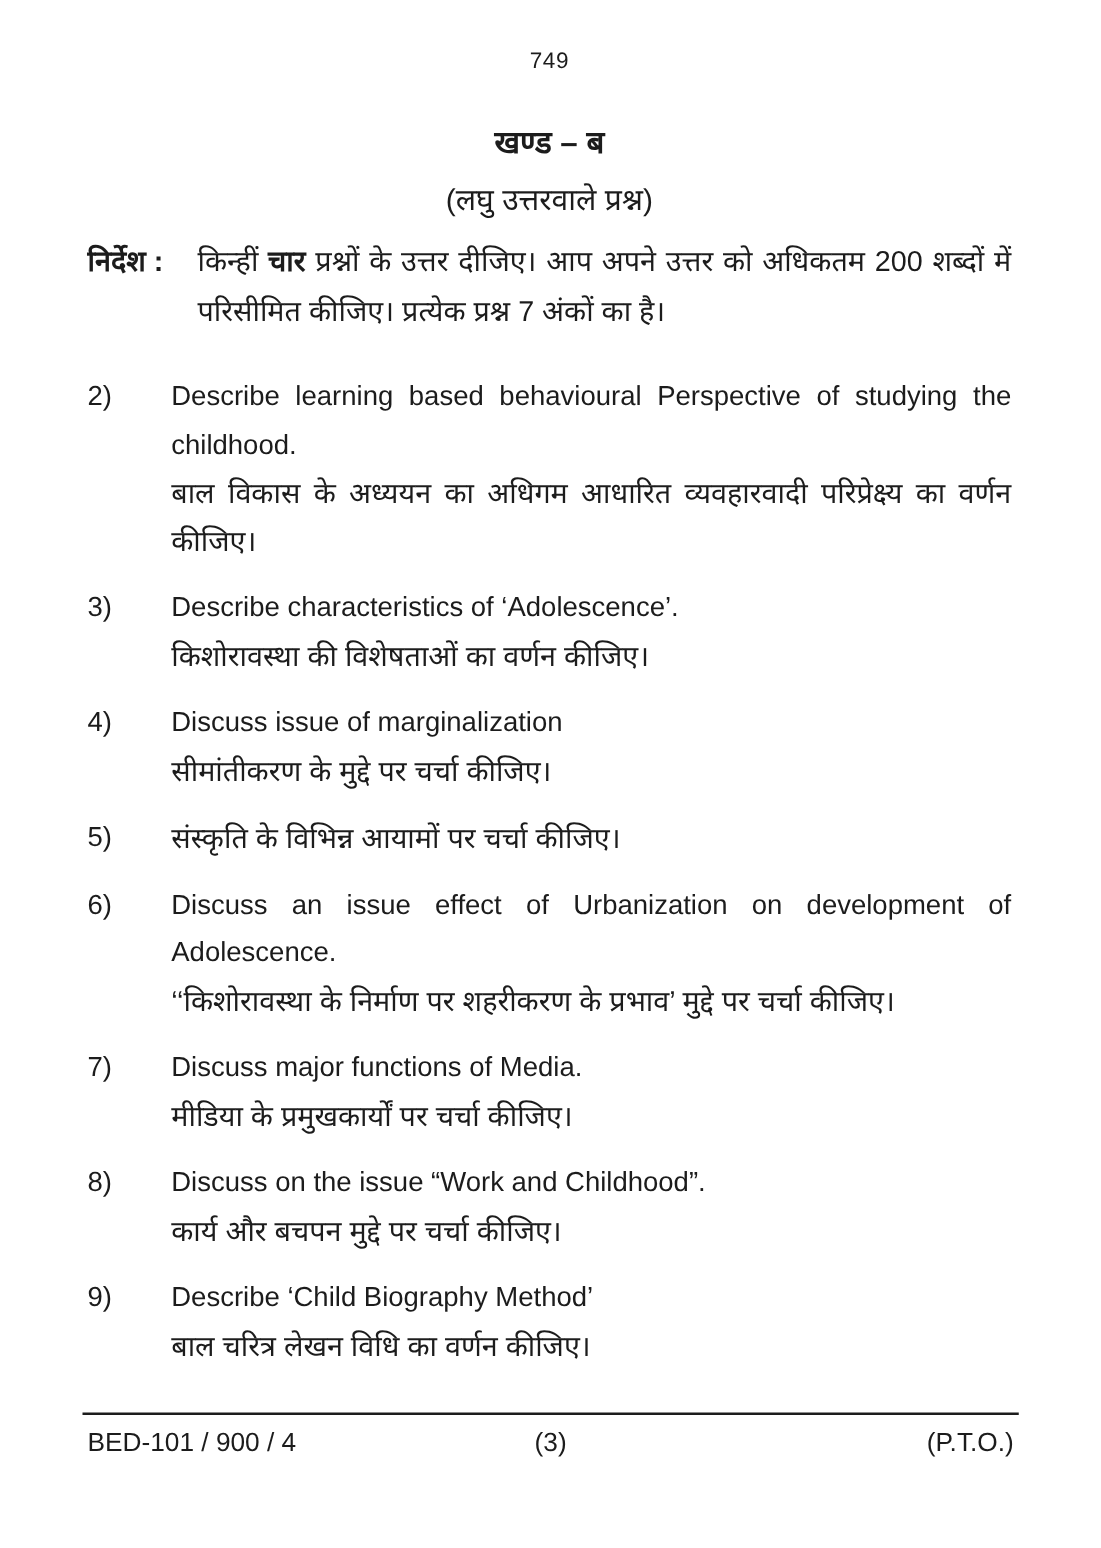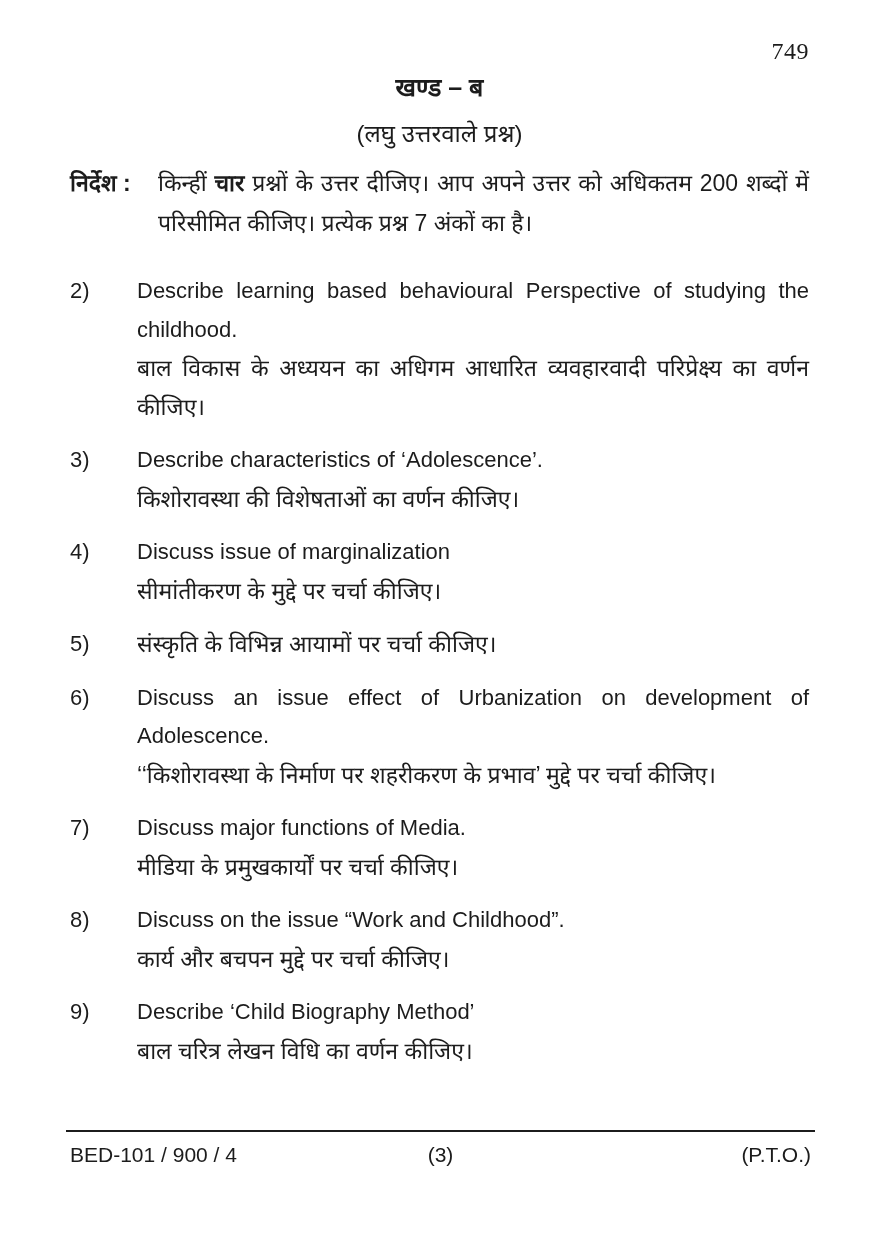--- a/index.html
+++ b/index.html
@@ -16,30 +16,29 @@
     font-family: "Liberation Sans", "DejaVu Sans", sans-serif;
     -webkit-font-smoothing: antialiased;
   }
   .page {
     position: absolute;
     top: 0; left: 0; right: 0; bottom: 0;
     padding: 38px 72px 0 70px;
     box-sizing: border-box;
   }
   .page-number-top {
-    text-align: right;
-    font-size: 24px;
+    text-align: center;
+    font-size: 18px;
     letter-spacing: 0.5px;
-    font-family: Liberation Serif, serif;
   }
   .section-title {
     text-align: center;
     font-weight: bold;
     font-size: 25px;
-    margin-top: 4px;
+    margin-top: 36px;
   }
   .section-subtitle {
     text-align: center;
     font-size: 24px;
     margin-top: 13px;
   }
   .instructions {
     display: flex;
     margin-top: 14px;
     font-size: 23px;

